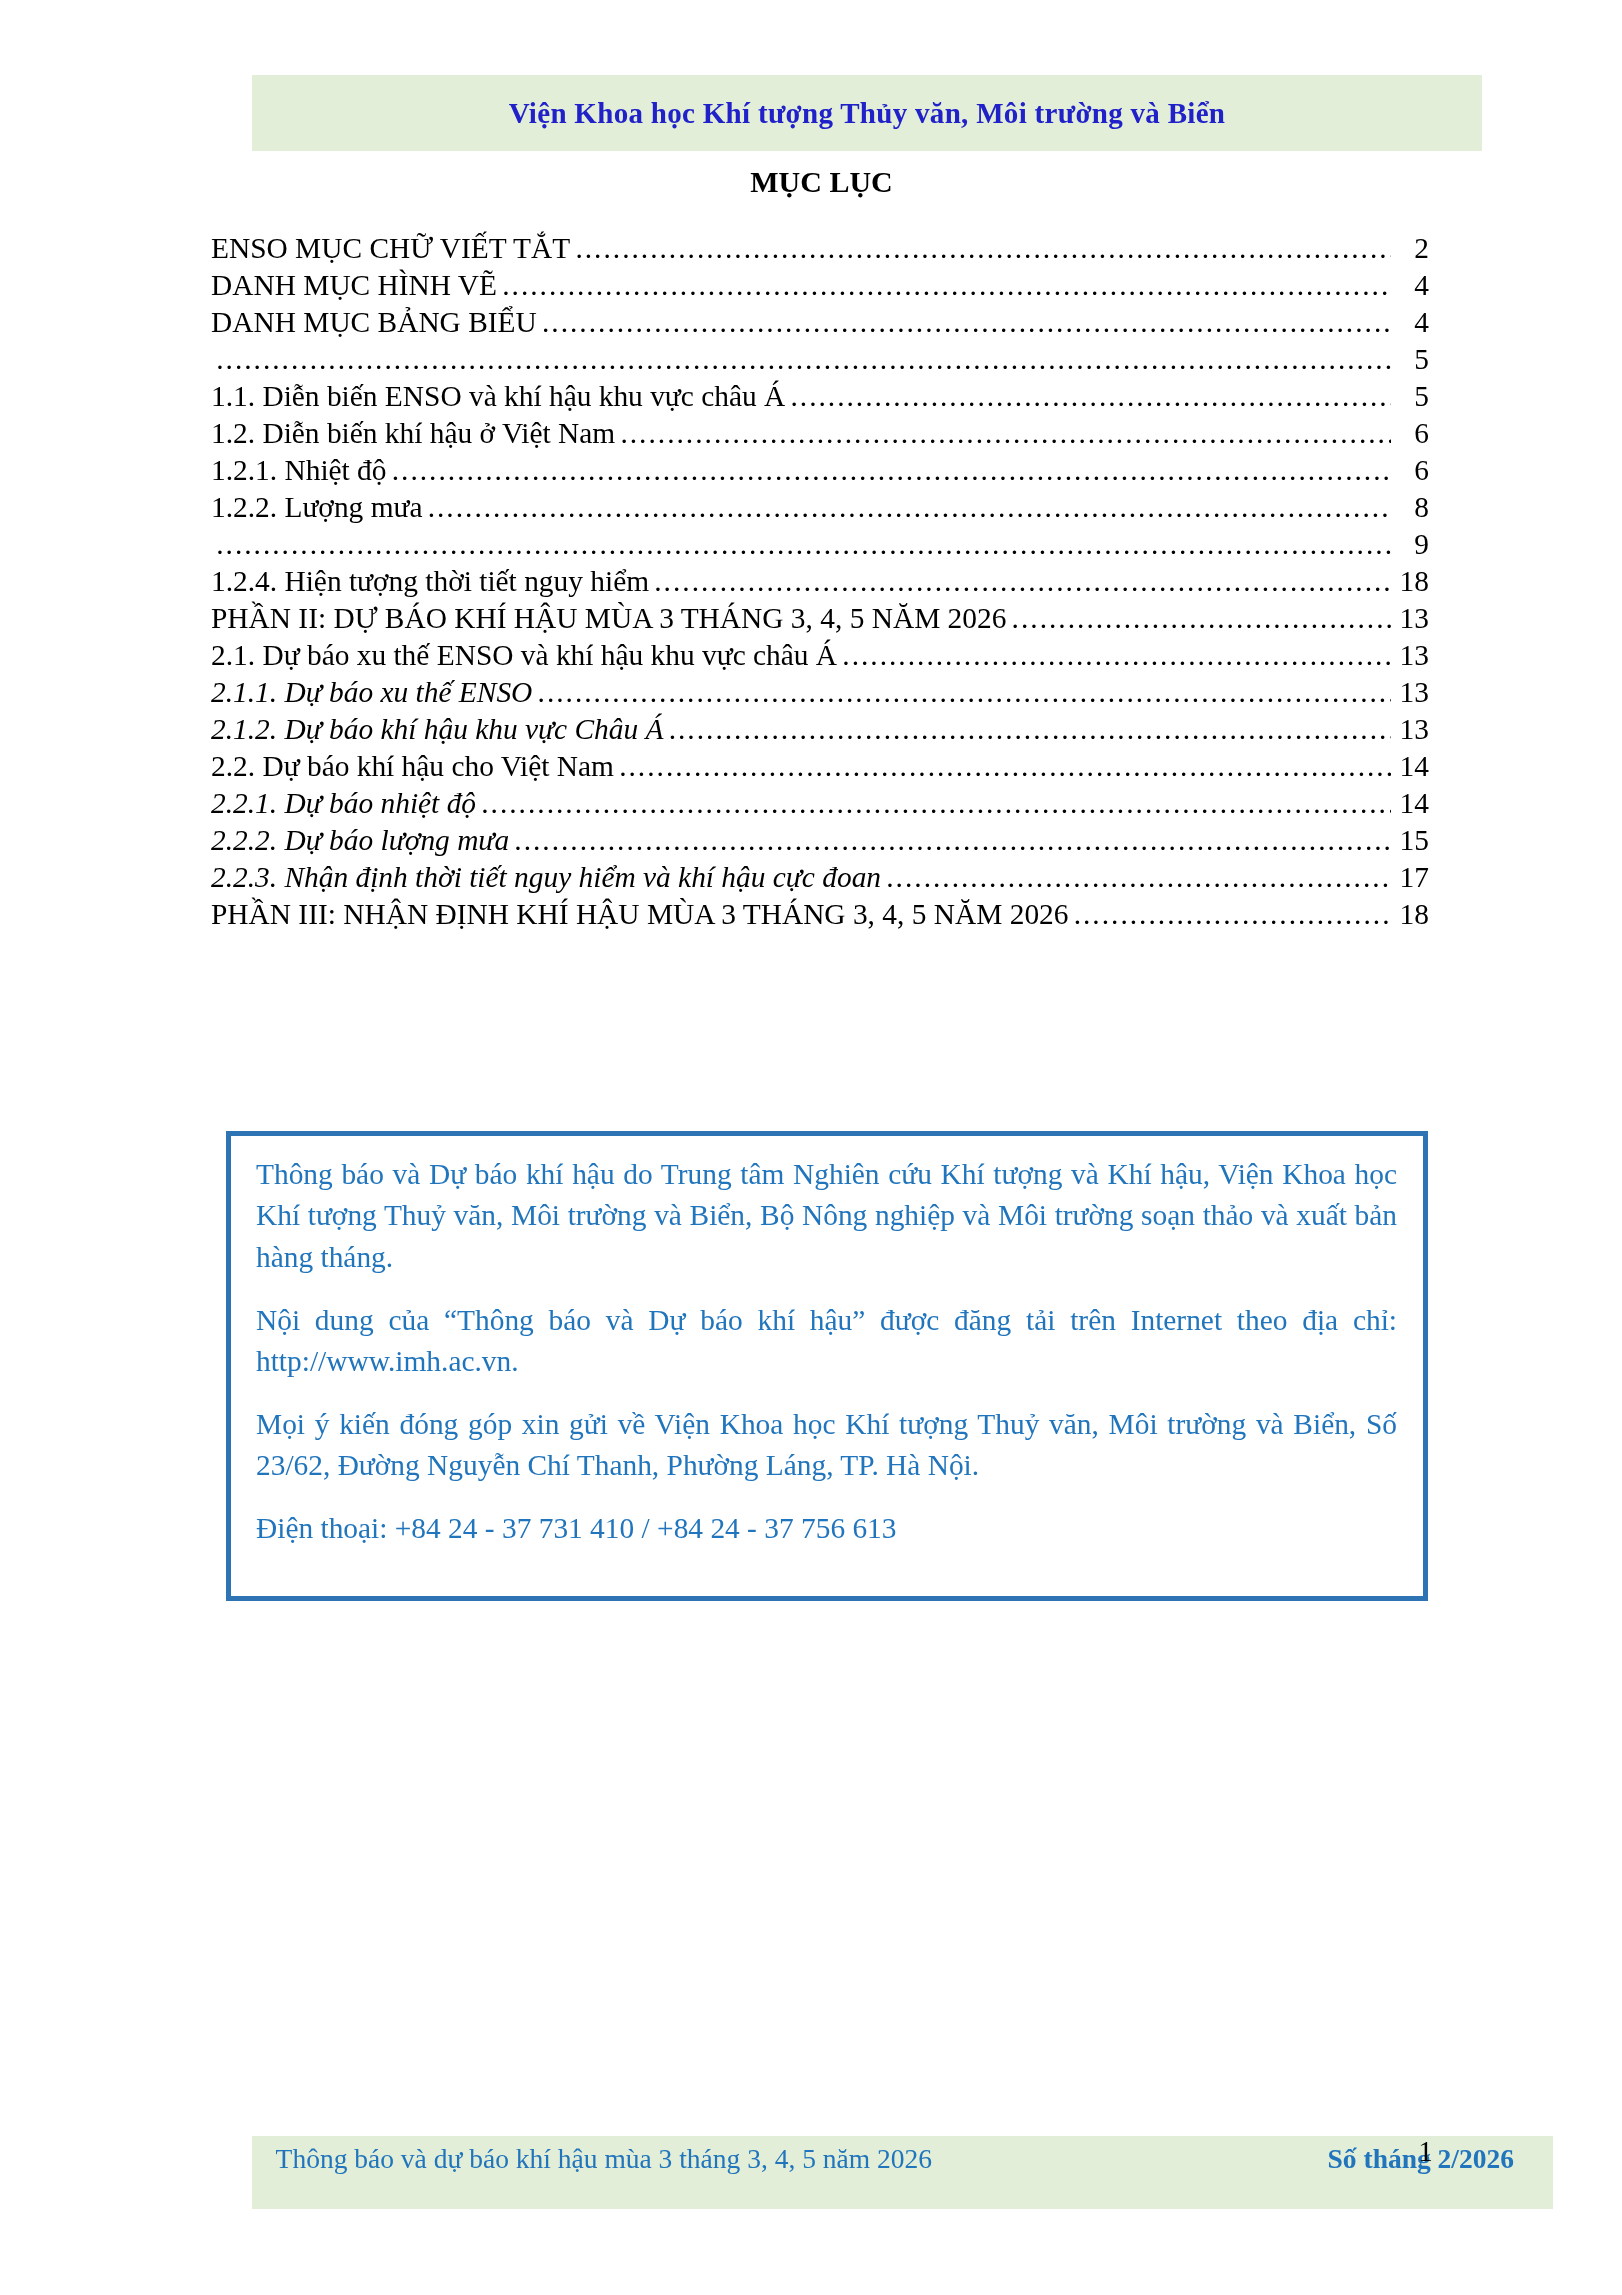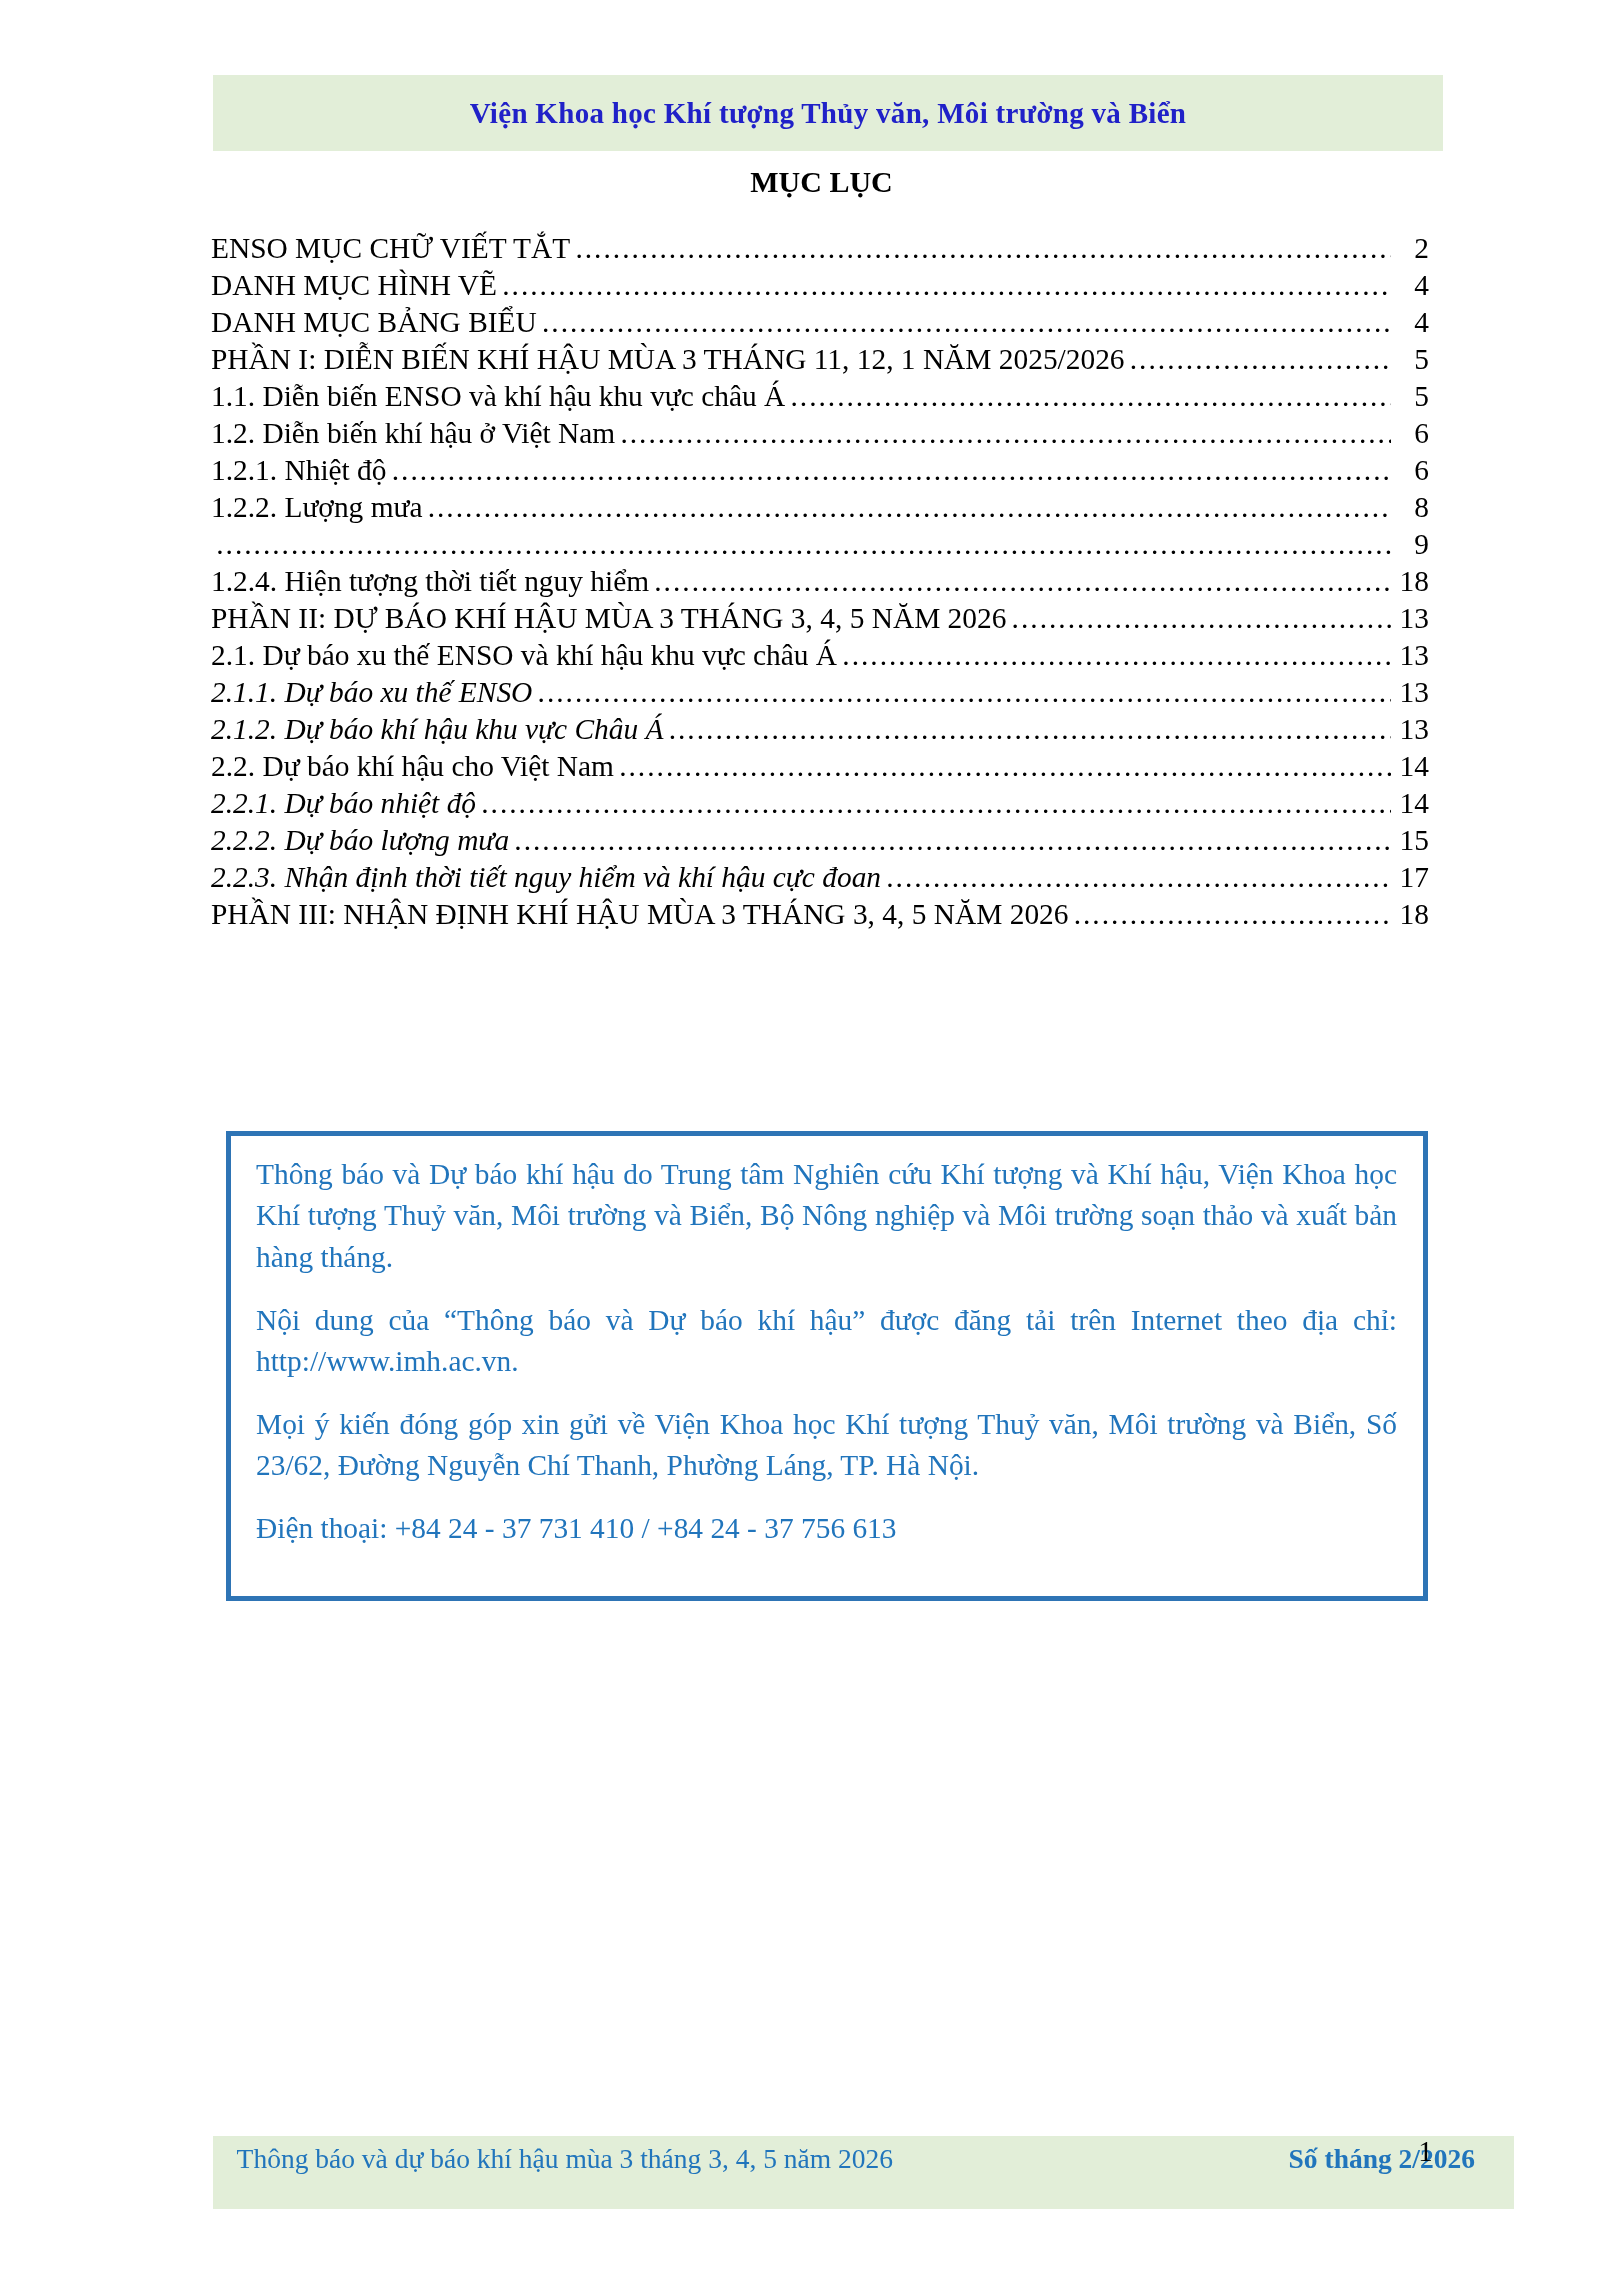--- a/index.html
+++ b/index.html
@@ -2,21 +2,21 @@
 <html style="font-size:10.5px"><head>
 <meta charset="utf-8">
 <style>
   html,body { margin:0; padding:0; background:#ffffff; }
   body {
     width:1623px; height:2295px; position:relative;
     font-family:"Liberation Serif", serif;
     color:#000;
   }
   .band {
-    position:absolute; background:#e2eed8;
+    position:absolute; background:#e2eed8;margin-left:39px;
   }
   .header-band {
     left:213px; top:75px; width:1230px; height:76px;
     display:flex; align-items:center; justify-content:center;
   }
   .header-band .inst {
     color:#2021c8; font-weight:bold; font-size:29px; letter-spacing:0.3px;
   }
   .page-title {
     position:absolute; left:213px; top:165px; width:1217px;
@@ -79,21 +79,20 @@
       <span class="lbl">DANH MỤC HÌNH VẼ</span>
       <span class="leader">....................................................................................................................................................................................................................................................................................................................................................................................................................................</span>
       <span class="pg">4</span>
     </div>
     <div class="toc-row">
       <span class="lbl">DANH MỤC BẢNG BIỂU</span>
       <span class="leader">....................................................................................................................................................................................................................................................................................................................................................................................................................................</span>
       <span class="pg">4</span>
     </div>
     <div class="toc-row">
-      <span class="lbl">PHẦN I: DIỄN BIẾN KHÍ HẬU MÙA 3 THÁNG 11, 12, 1 NĂM 2025/2026</span>
       <span class="leader">....................................................................................................................................................................................................................................................................................................................................................................................................................................</span>
       <span class="pg">5</span>
     </div>
     <div class="toc-row">
       <span class="lbl">1.1. Diễn biến ENSO và khí hậu khu vực châu Á</span>
       <span class="leader">....................................................................................................................................................................................................................................................................................................................................................................................................................................</span>
       <span class="pg">5</span>
     </div>
     <div class="toc-row">
       <span class="lbl">1.2. Diễn biến khí hậu ở Việt Nam</span>

